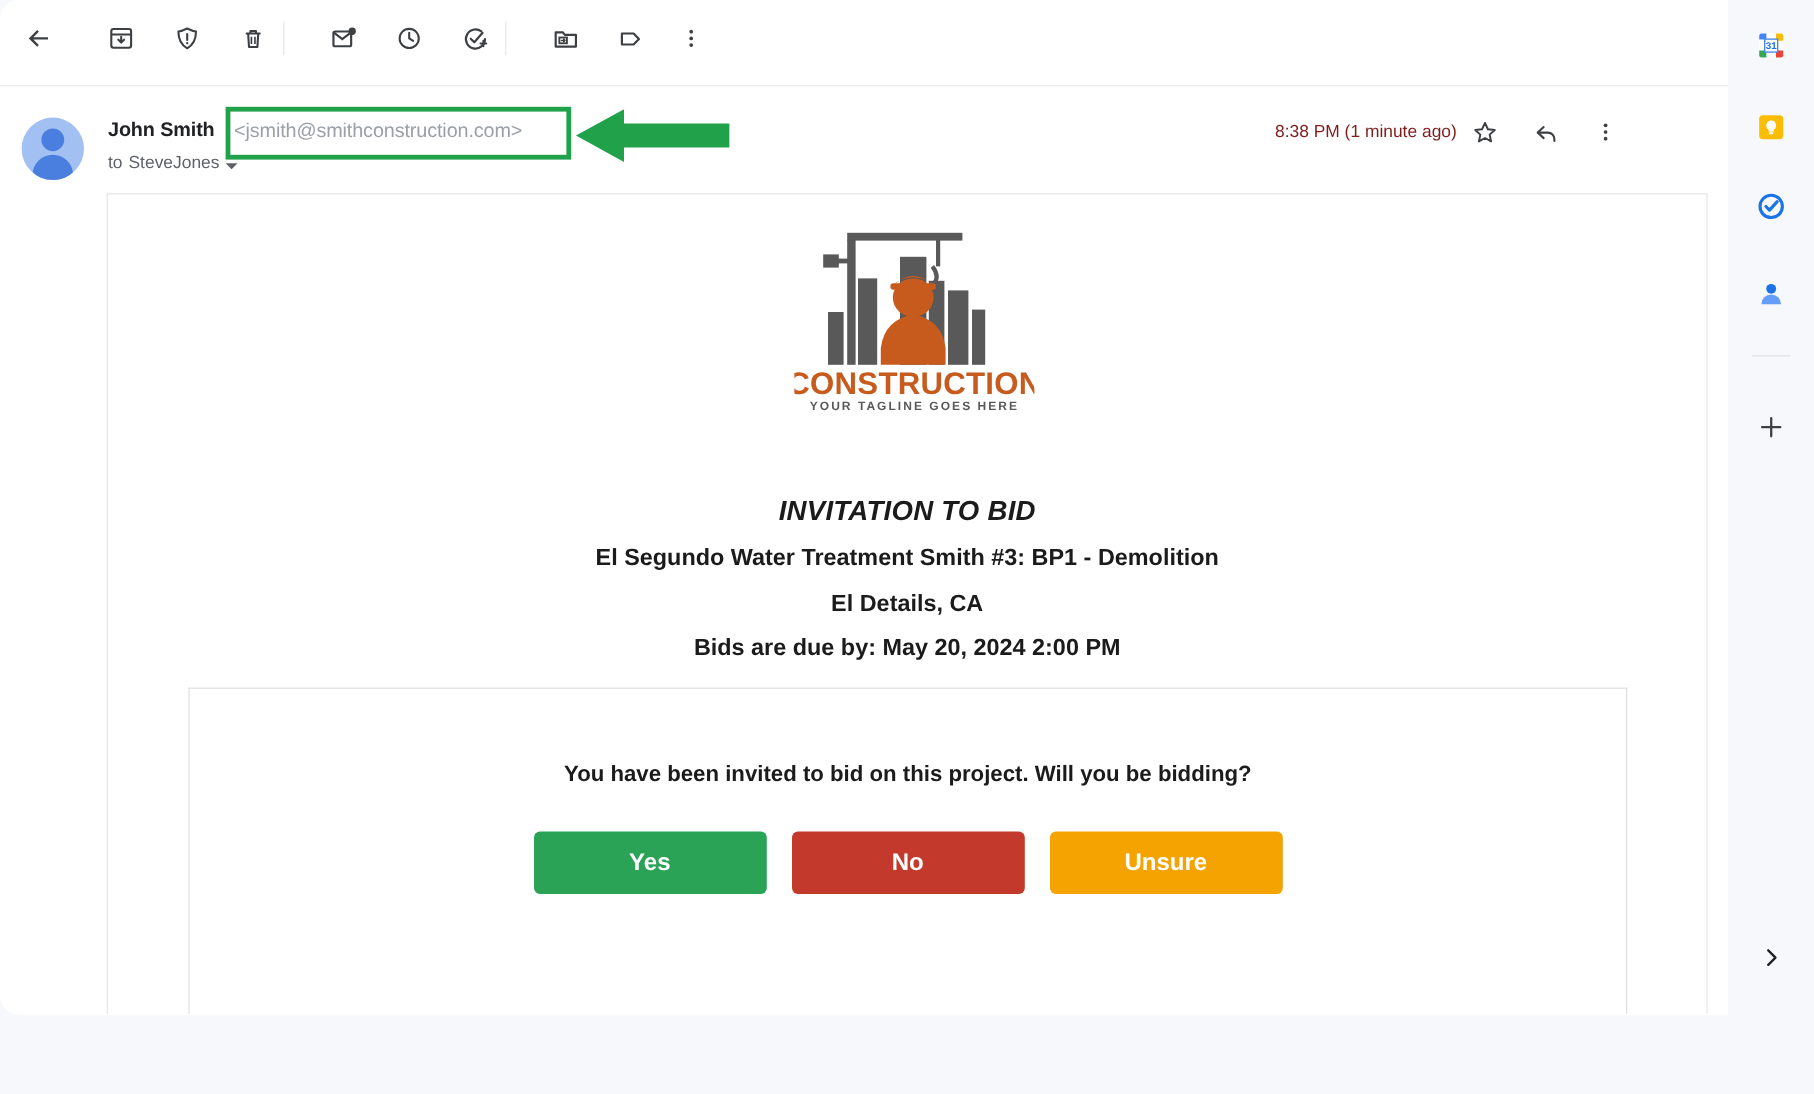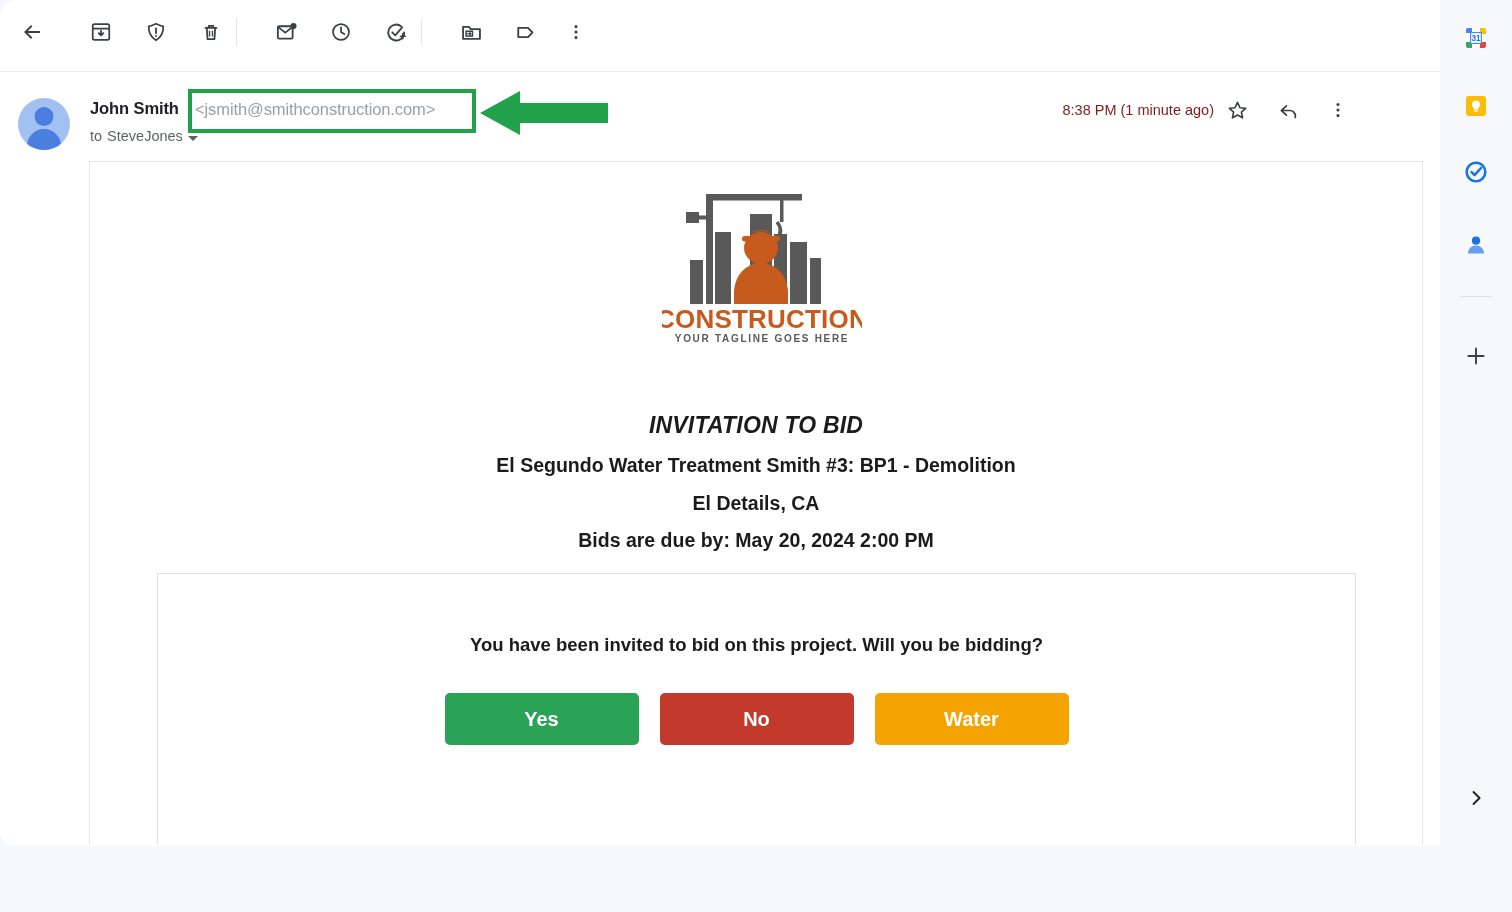--- a/index.html
+++ b/index.html
@@ -483,21 +483,21 @@
       <div class="body-line" id="project-line">El Segundo Water Treatment Smith #3: BP1 - Demolition</div>
       <div class="body-line" id="location-line">El Details, CA</div>
       <div class="body-line" id="due-line">Bids are due by: May 20, 2024 2:00 PM</div>
 
       <div id="bid-box">
         <div id="bid-question">You have been invited to bid on this project. Will you be bidding?</div>
 
         <div id="choice-row">
           <button class="choice-btn" style="background:#2ba357">Yes</button>
           <button class="choice-btn" style="background:#c33a2c">No</button>
-          <button class="choice-btn" style="background:#f5a300">Water</button>
+          <button class="choice-btn" style="background:#f5a300">Unsure</button>
         </div>
 
       </div>
     </div>
   </div>
 
   <div id="side-rail">
 
     <div class="rail-btn" style="top:18px">
       <svg width="26" height="26" viewBox="0 0 26 26">

